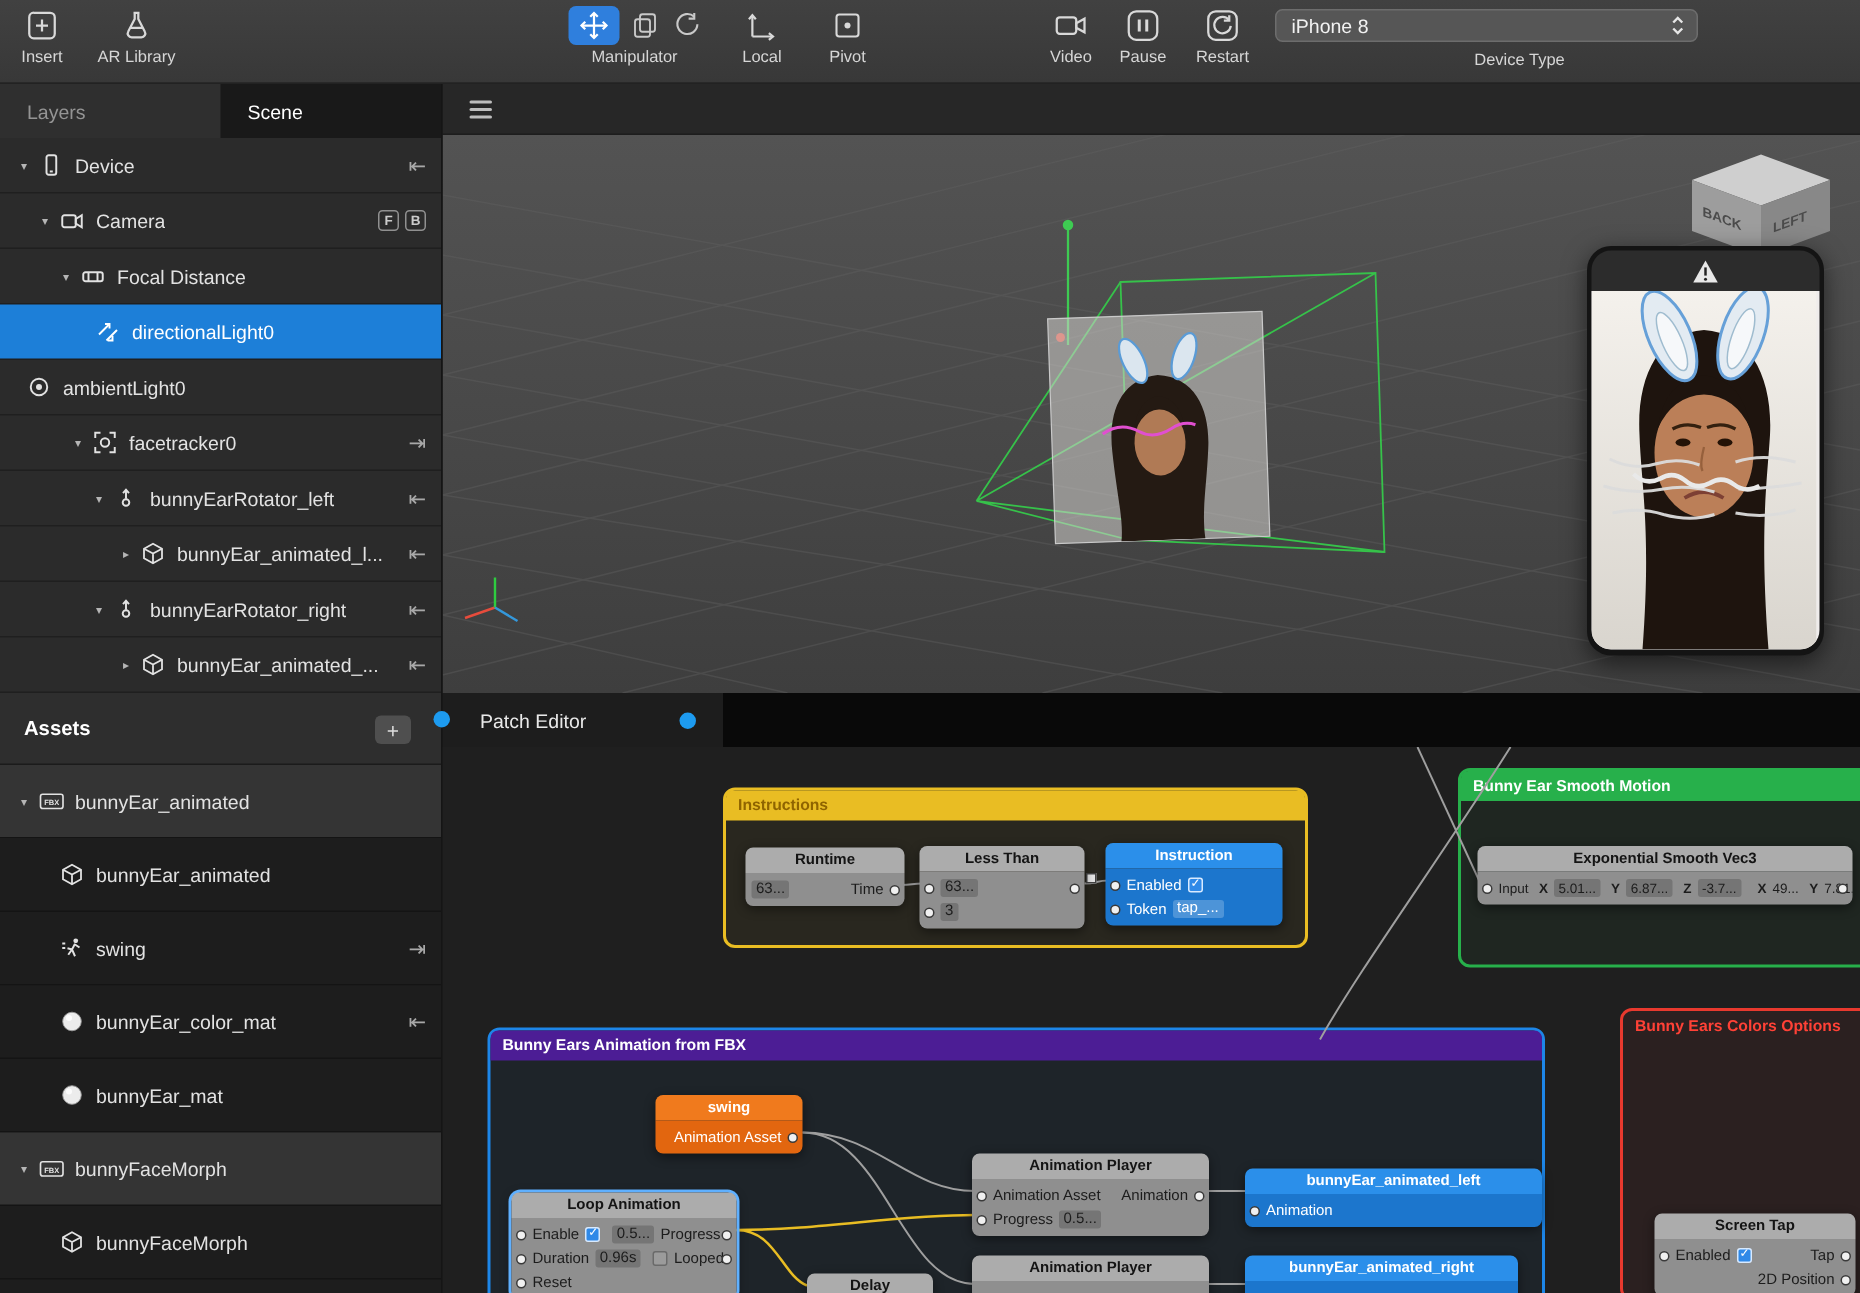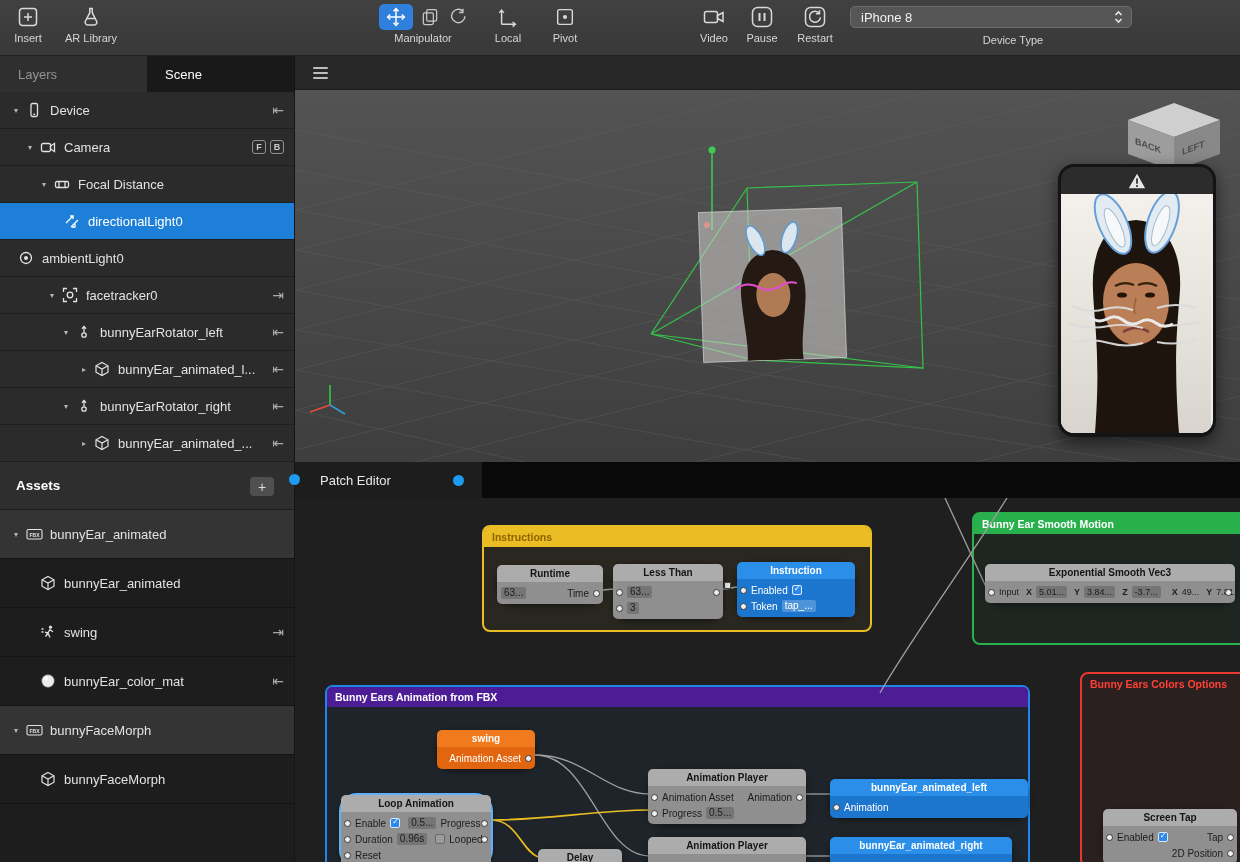--- a/index.html
+++ b/index.html
@@ -78,21 +78,21 @@
   .pgroup-h{height:20px;display:flex;align-items:center;padding:0 8px;font-size:10.5px;
     font-weight:bold;border-radius:5px 5px 0 0;white-space:nowrap}
   .g-yellow{border-color:#e9bd23;background:rgba(233,189,35,.05)}
   .g-yellow .pgroup-h{background:#e9bd23;color:#8f6400}
   .g-green{border-color:#27b04b;background:rgba(39,176,75,.05)}
   .g-green .pgroup-h{background:#27b04b;color:#fff}
   .g-blue{border-color:#1d86e8;background:rgba(29,134,232,.05)}
   .g-blue .pgroup-h{background:#4c1d95;color:#fff}
   .g-red{border-color:#e8392e;background:rgba(232,57,46,.06)}
   .g-red .pgroup-h{background:transparent;color:#ff4136}
-  .pnode{position:absolute;border-radius:16px;font-size:10px;box-shadow:0 2px 7px rgba(0,0,0,.45);z-index:3}
+  .pnode{position:absolute;border-radius:6px;font-size:10px;box-shadow:0 2px 7px rgba(0,0,0,.45);z-index:3}
   .pnode-h{height:17px;display:flex;align-items:center;justify-content:center;font-weight:bold;
     font-size:10px;border-radius:5px 5px 0 0;padding:0 6px;white-space:nowrap;overflow:hidden}
   .pnode-b{border-radius:0 0 5px 5px;padding:3px 0;overflow:hidden}
   .prow{height:16px;display:flex;align-items:center;padding:0 4px;gap:4px;position:relative;white-space:nowrap}
   .prow.has-in{padding-left:14px}
   .prow.has-out{padding-right:14px}
   .port{width:7px;height:7px;border-radius:50%;background:#f0f0f0;border:1px solid #3a3a3a;flex:none}
   .port.in{position:absolute;left:3px}
   .port.out{position:absolute;right:3px}
   .pill{background:rgba(0,0,0,.18);border-radius:2px;padding:0 3px;line-height:12px}
@@ -380,20 +380,29 @@
   <div class="arow child" style="padding-left:38px">
     <span class="ticon">
       <svg width="16" height="16" viewBox="0 0 16 16">
         <circle cx="8" cy="8" r="6.2" fill="#ececec" stroke="#9a9a9a" stroke-width="0.6"></circle>
         <circle cx="6" cy="5.6" r="2" fill="#ffffff" opacity="0.85"></circle>
         </svg>
       </span>
     <span class="tlabel">bunnyEar_color_mat</span>
     <span class="trail">⇤</span>
   </div>
+  <div class="arow child" style="padding-left:38px">
+    <span class="ticon">
+      <svg width="16" height="16" viewBox="0 0 16 16">
+        <circle cx="8" cy="8" r="6.2" fill="#ececec" stroke="#9a9a9a" stroke-width="0.6"></circle>
+        <circle cx="6" cy="5.6" r="2" fill="#ffffff" opacity="0.85"></circle>
+        </svg>
+      </span>
+    <span class="tlabel">bunnyEar_mat</span>
+  </div>
   <div class="arow group" style="padding-left:8px">
     <span class="disc">▾</span>
     <span class="ticon">
       <svg width="17" height="16" viewBox="0 0 17 16" fill="none" stroke="currentColor" stroke-width="1.1">
         <rect x="1" y="3.5" width="15" height="9.5" rx="1.5"></rect>
         <text x="8.5" y="10.8" font-size="5" font-weight="bold" fill="currentColor" stroke="none" text-anchor="middle">FBX</text>
         </svg>
       </span>
     <span class="tlabel">bunnyFaceMorph</span>
   </div>
@@ -613,21 +622,21 @@
     <div class="pnode-h">
         <span>Exponential Smooth Vec3</span>
       </div>
     <div class="pnode-b">
       <div class="prow has-in has-out" style="font-size:9px">
         <span class="port in"></span>
         <span>Input</span>
         <span class="axis">X</span>
         <span class="pill">5.01...</span>
         <span class="axis">Y</span>
-        <span class="pill">3.84...</span>
+        <span class="pill">6.87...</span>
         <span class="axis">Z</span>
         <span class="pill">-3.7...</span>
         <span class="spacer"></span>
         <span class="axis">X</span>
         <span>49...</span>
         <span class="axis">Y</span>
         <span>7.81...</span>
 
         <span class="port out"></span>
       </div>

